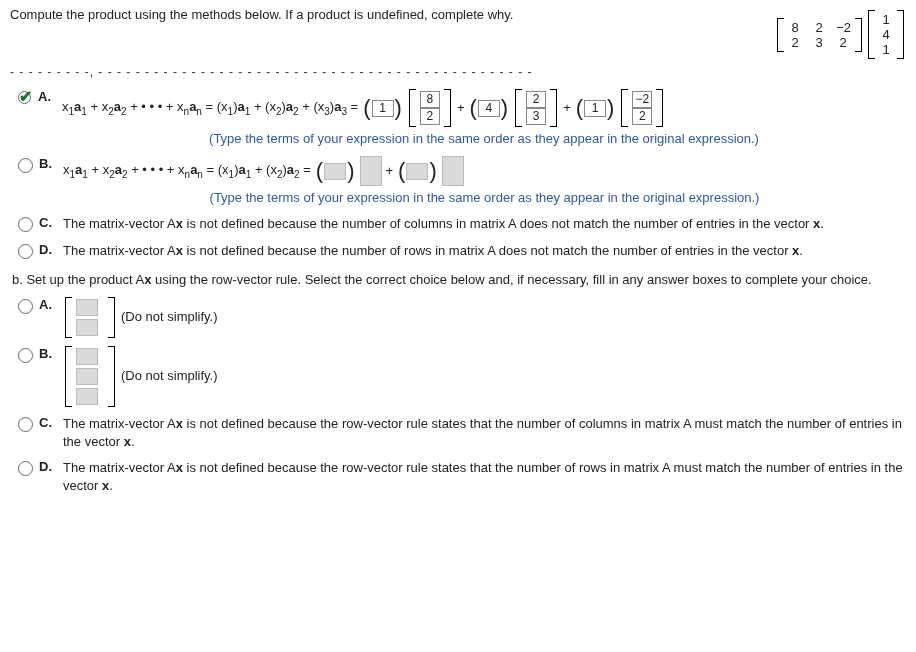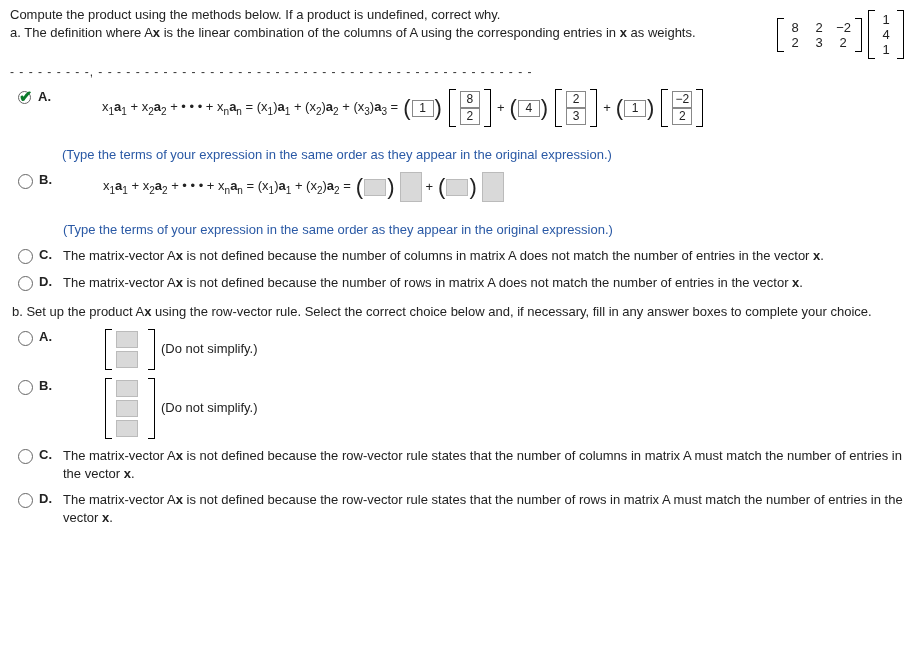--- a/index.html
+++ b/index.html
@@ -92,47 +92,47 @@
   .check-correct::after {
     content: "✔";
     color: #0a7a2a;
     font-weight: bold;
     position: absolute;
     left: 1px; top: -4px;
     font-size: 16px;
   }
   .opt-label { font-weight: bold; min-width: 18px; }
   .opt-body { flex: 1; line-height: 1.4; }
-  .hint { color: #2a59a5; margin-top: 19px; display: block; }
+  .hint { color: #2a59a5; margin-top: 3px; display: block; text-align: center; }
   .sub { vertical-align: sub; font-size: 10px; }
   .cut-line {
     color: #333;
     letter-spacing: 1px;
     white-space: nowrap;
     overflow: hidden;
     font-size: 12px;
     margin: 4px 0 2px 0;
   }
   .part-b-title { margin: 12px 2px 6px 2px; }
   .vstack-inputs {
     display: inline-flex;
     flex-direction: column;
     gap: 3px;
     margin-right: 6px;
   }
   b { font-weight: bold; }
-  .eq-flow { display: flex; flex-wrap: wrap; align-items: center; gap: 4px; margin-left: 40px; }
+  .eq-flow { display: flex; flex-wrap: wrap; align-items: center; gap: 4px; }
 </style>
 </head>
 <body>
 
 <div class="question-stem">
   <div class="stem-text">
-    <span>Compute the product using the methods below. If a product is undefined, correct why.</span><br>
-    <span>a. The definition where A<b>x</b> is the linear combination of the columns of A using the corresponding entries in <b>x</b> as weights.</span><br>
+    <span>Compute the product using the methods below. If a product is undefined, complete why.</span><br>
+    <br>
   </div>
   <div style="display:flex;align-items:center;gap:2px;margin-top:4px;">
     <span class="matrix-brackets">
       <span class="bracket-l"></span>
       <span class="matrix-body">
         <span class="matrix-row">
             <span>8</span>
             <span>2</span>
             <span>−2</span>
           </span>

